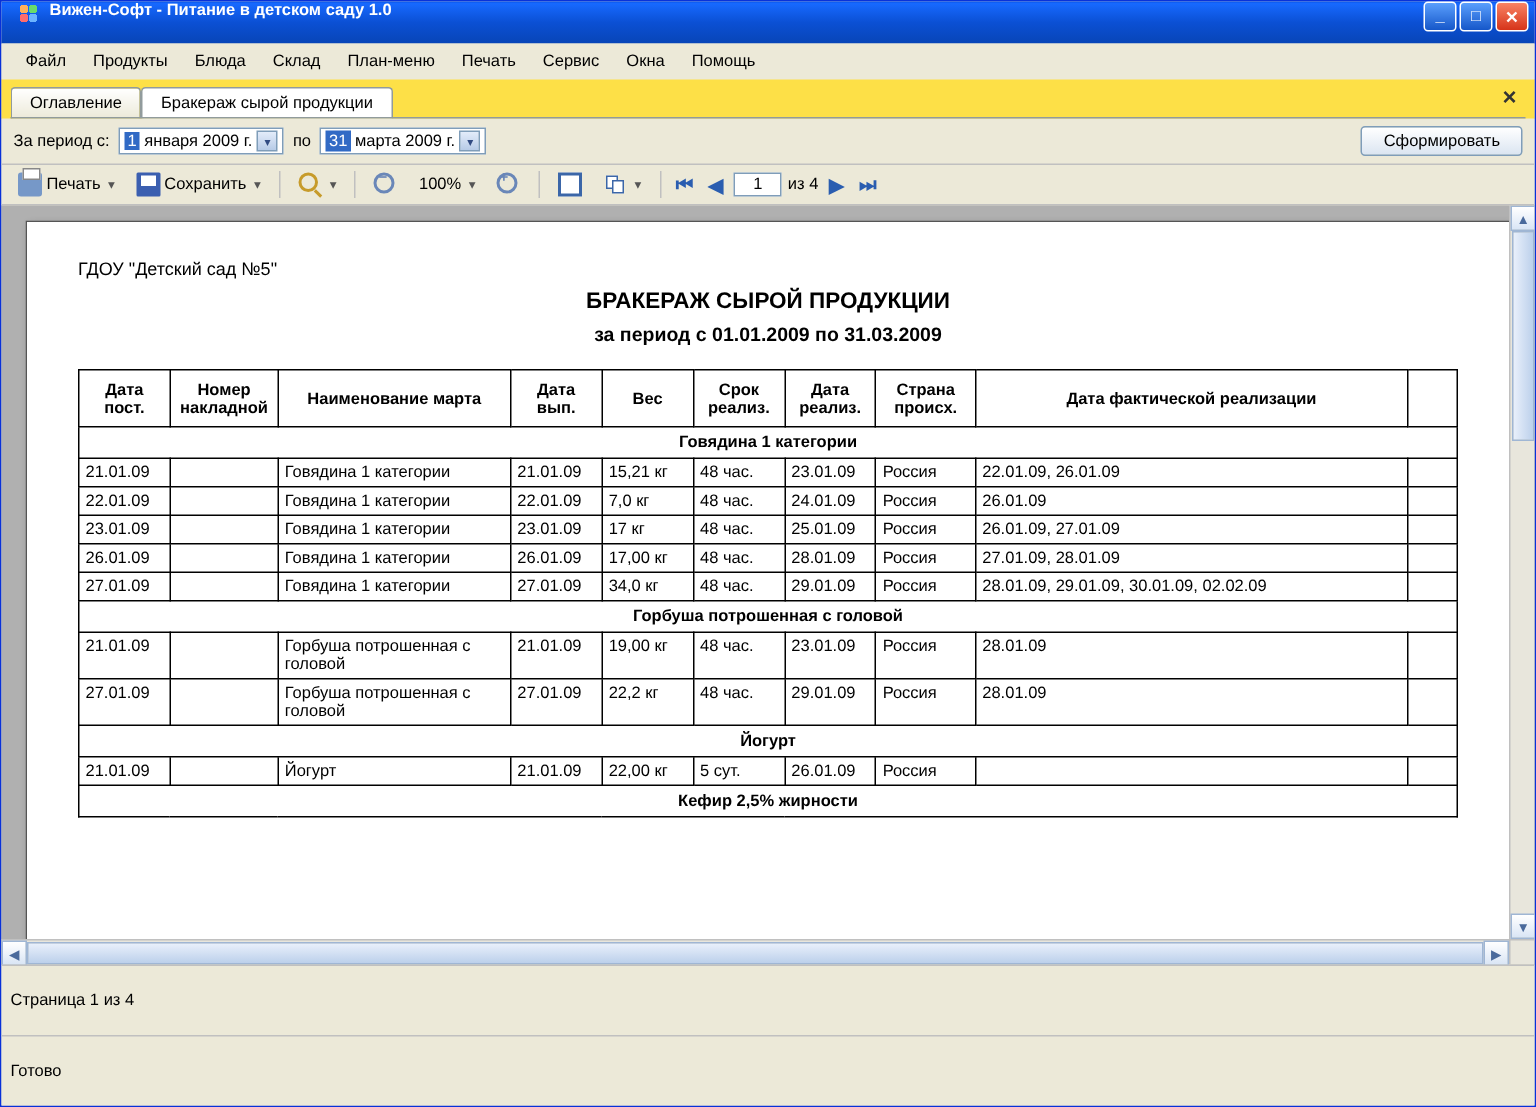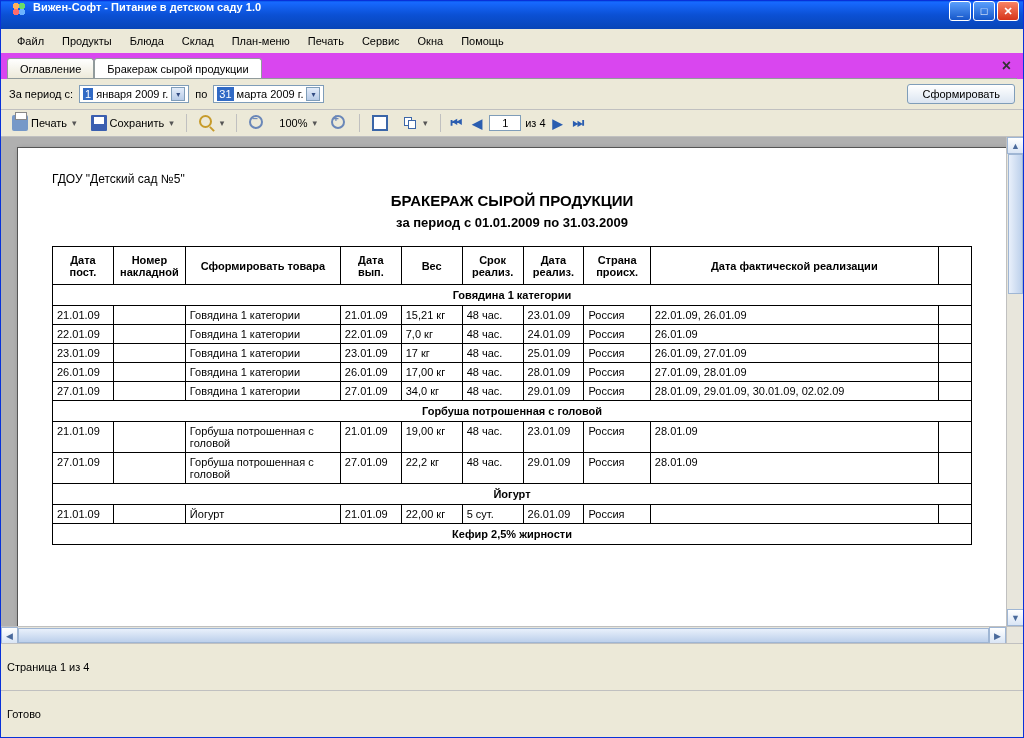--- a/index.html
+++ b/index.html
@@ -55,21 +55,21 @@
     padding: 4px 8px;
     font-size: 11px;
   }
   .menu-item {
     padding: 2px 8px;
   }
   .tabbar {
     display:flex;
     padding: 4px 6px 0 6px;
     align-items:flex-end;
-    background:#d946ef;
+    background:#fde047;
     position:relative;
   }
   .tab {
     border:1px solid #919b9c;
     border-bottom:none;
     border-top-left-radius:3px;
     border-top-right-radius:3px;
     padding:4px 12px;
     background: linear-gradient(to bottom,#fff,#ece9d8);
     font-size:11px;
@@ -331,21 +331,21 @@
             <col style="width:55px">
           <col style="width:55px">
             <col style="width:60px">
             <col style="width:260px">
             <col style="width:30px">
         </colgroup>
         <thead>
           <tr>
             <th>Дата пост.</th>
             <th>Номер накладной</th>
-            <th>Сформировать товара</th>
+            <th>Наименование марта</th>
             <th>Дата вып.</th>
             <th>Вес</th>
             <th>Срок реализ.</th>
             <th>Дата реализ.</th>
             <th>Страна происх.</th>
             <th>Дата фактической реализации</th>
             <th></th>
           </tr>
         </thead>
         <tbody id="report-body">

